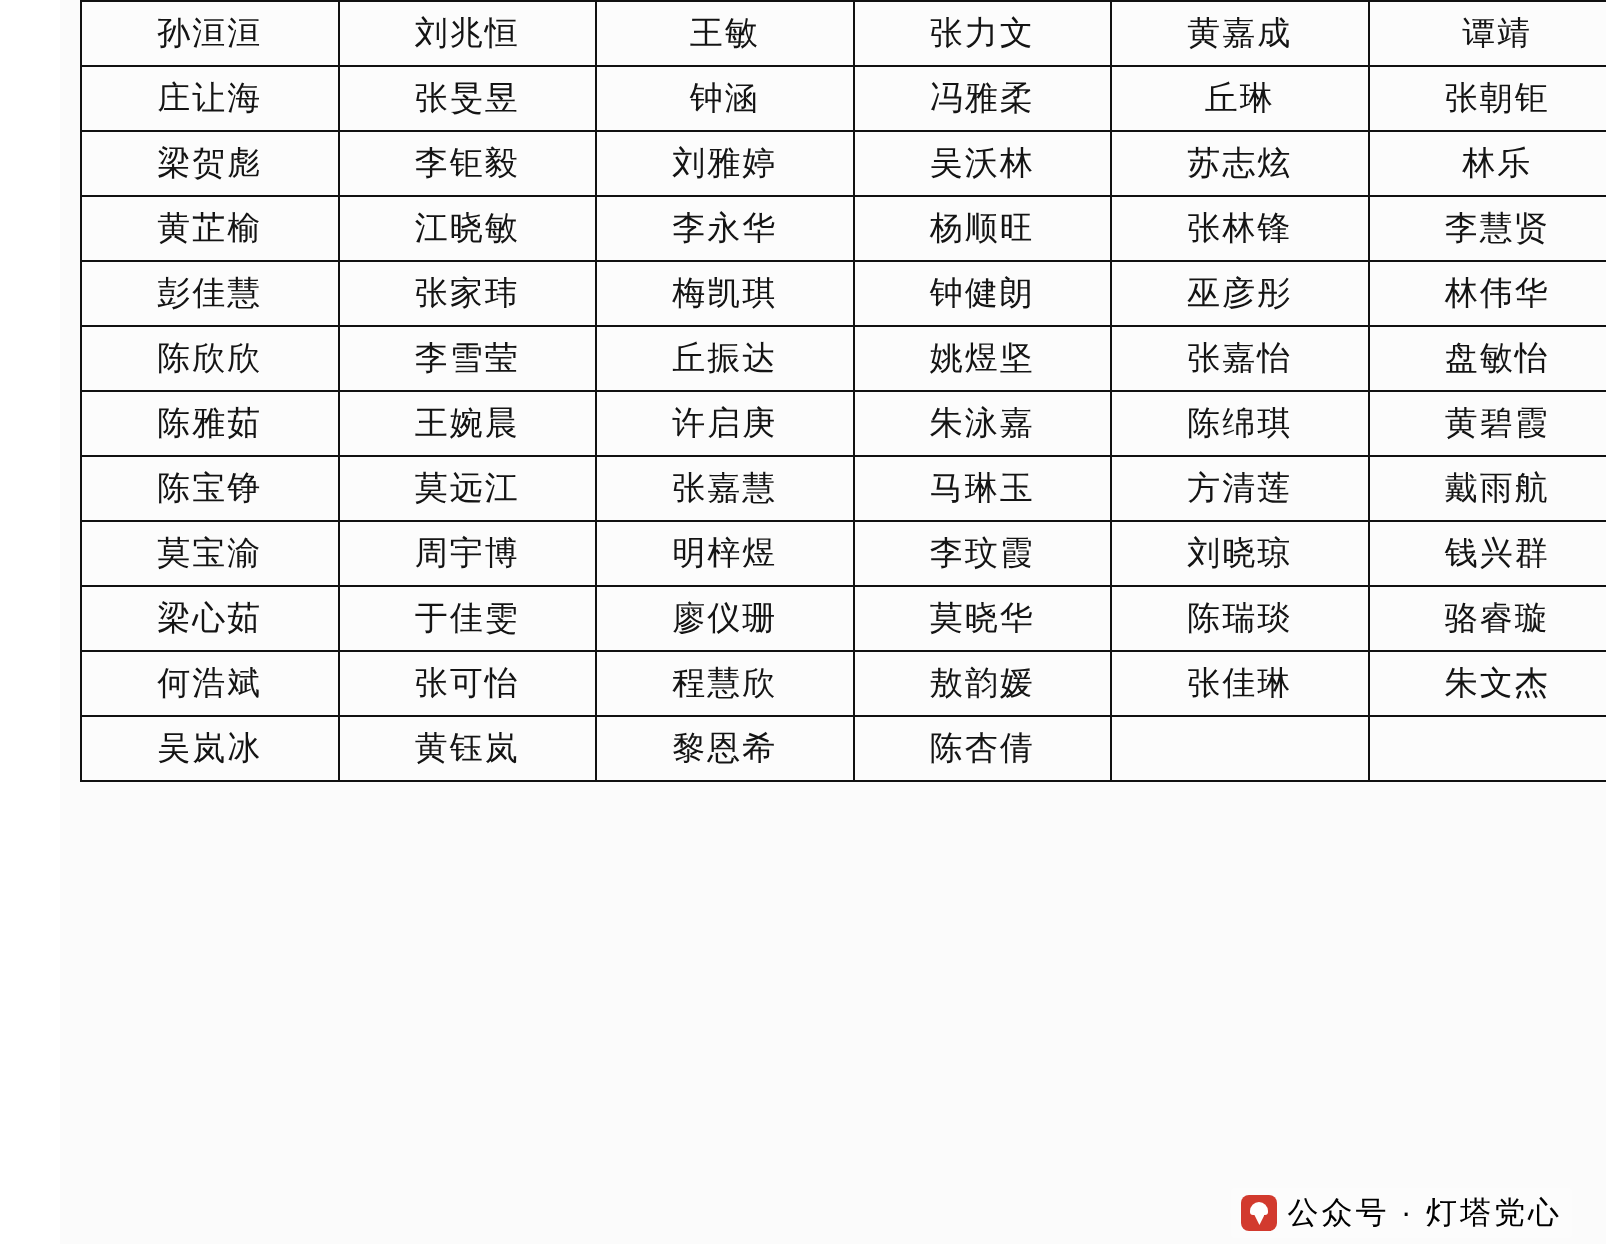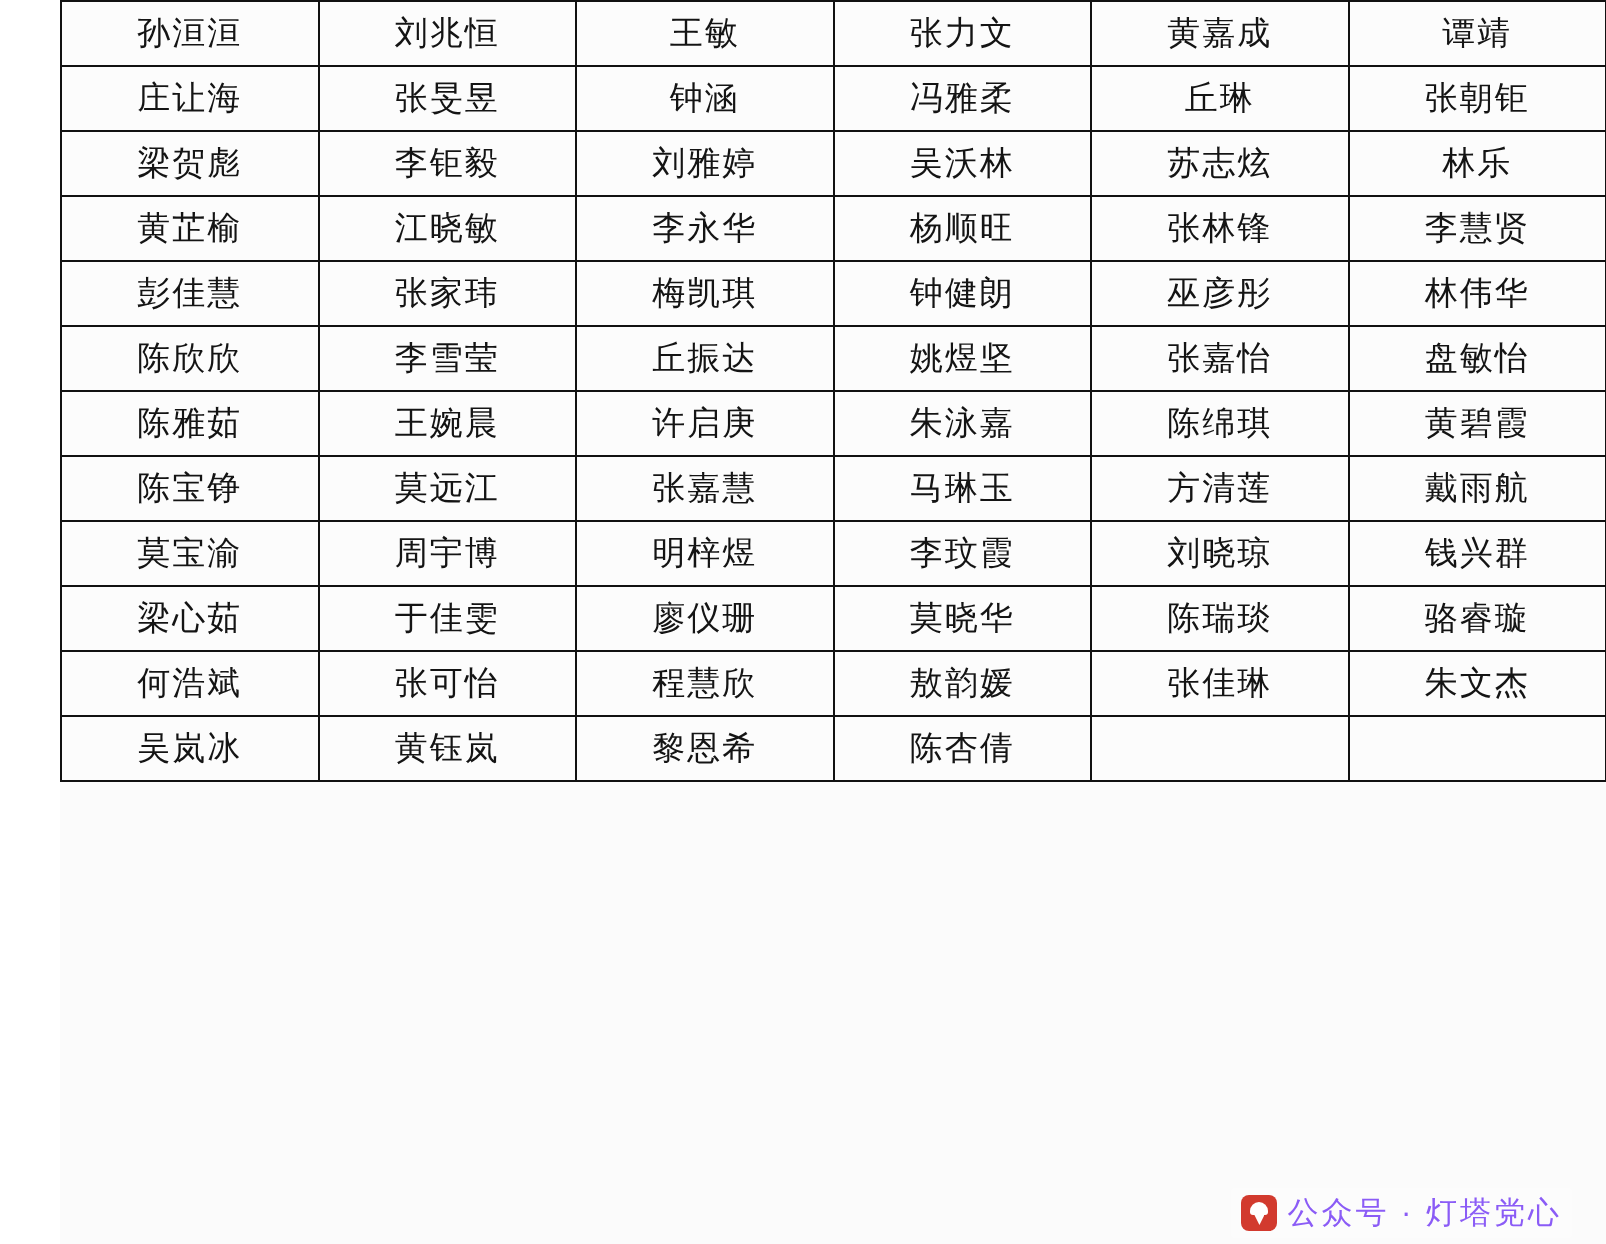--- a/index.html
+++ b/index.html
@@ -12,20 +12,21 @@
     height: 1244px;
     overflow: hidden;
     font-family: "Liberation Serif", "DejaVu Serif", serif;
   }
   .sheet {
     position: relative;
     width: 1606px;
     height: 1244px;
     background: #fbfbfb;
     box-sizing: border-box;
+    padding-left: 20px;
   }
   table.name-table {
     border-collapse: collapse;
     width: 1545px;
     margin-left: 60px;
     table-layout: fixed;
   }
   table.name-table col.c {
     width: 257.5px;
   }
@@ -89,21 +90,21 @@
     position: absolute;
     left: 13px;
     top: 20px;
     width: 10px;
     height: 10px;
     background: #ffffff;
     clip-path: polygon(0 0, 100% 0, 50% 100%);
   }
   .watermark .wm-text {
     font-size: 31px;
-    color: #8b5cf6;
+    color: #000000;
     letter-spacing: 3px;
     font-family: "Liberation Sans", sans-serif;
     white-space: nowrap;
   }
 </style>
 </head>
 <body>
 
 <div class="sheet">
   <div class="left-margin"></div>

